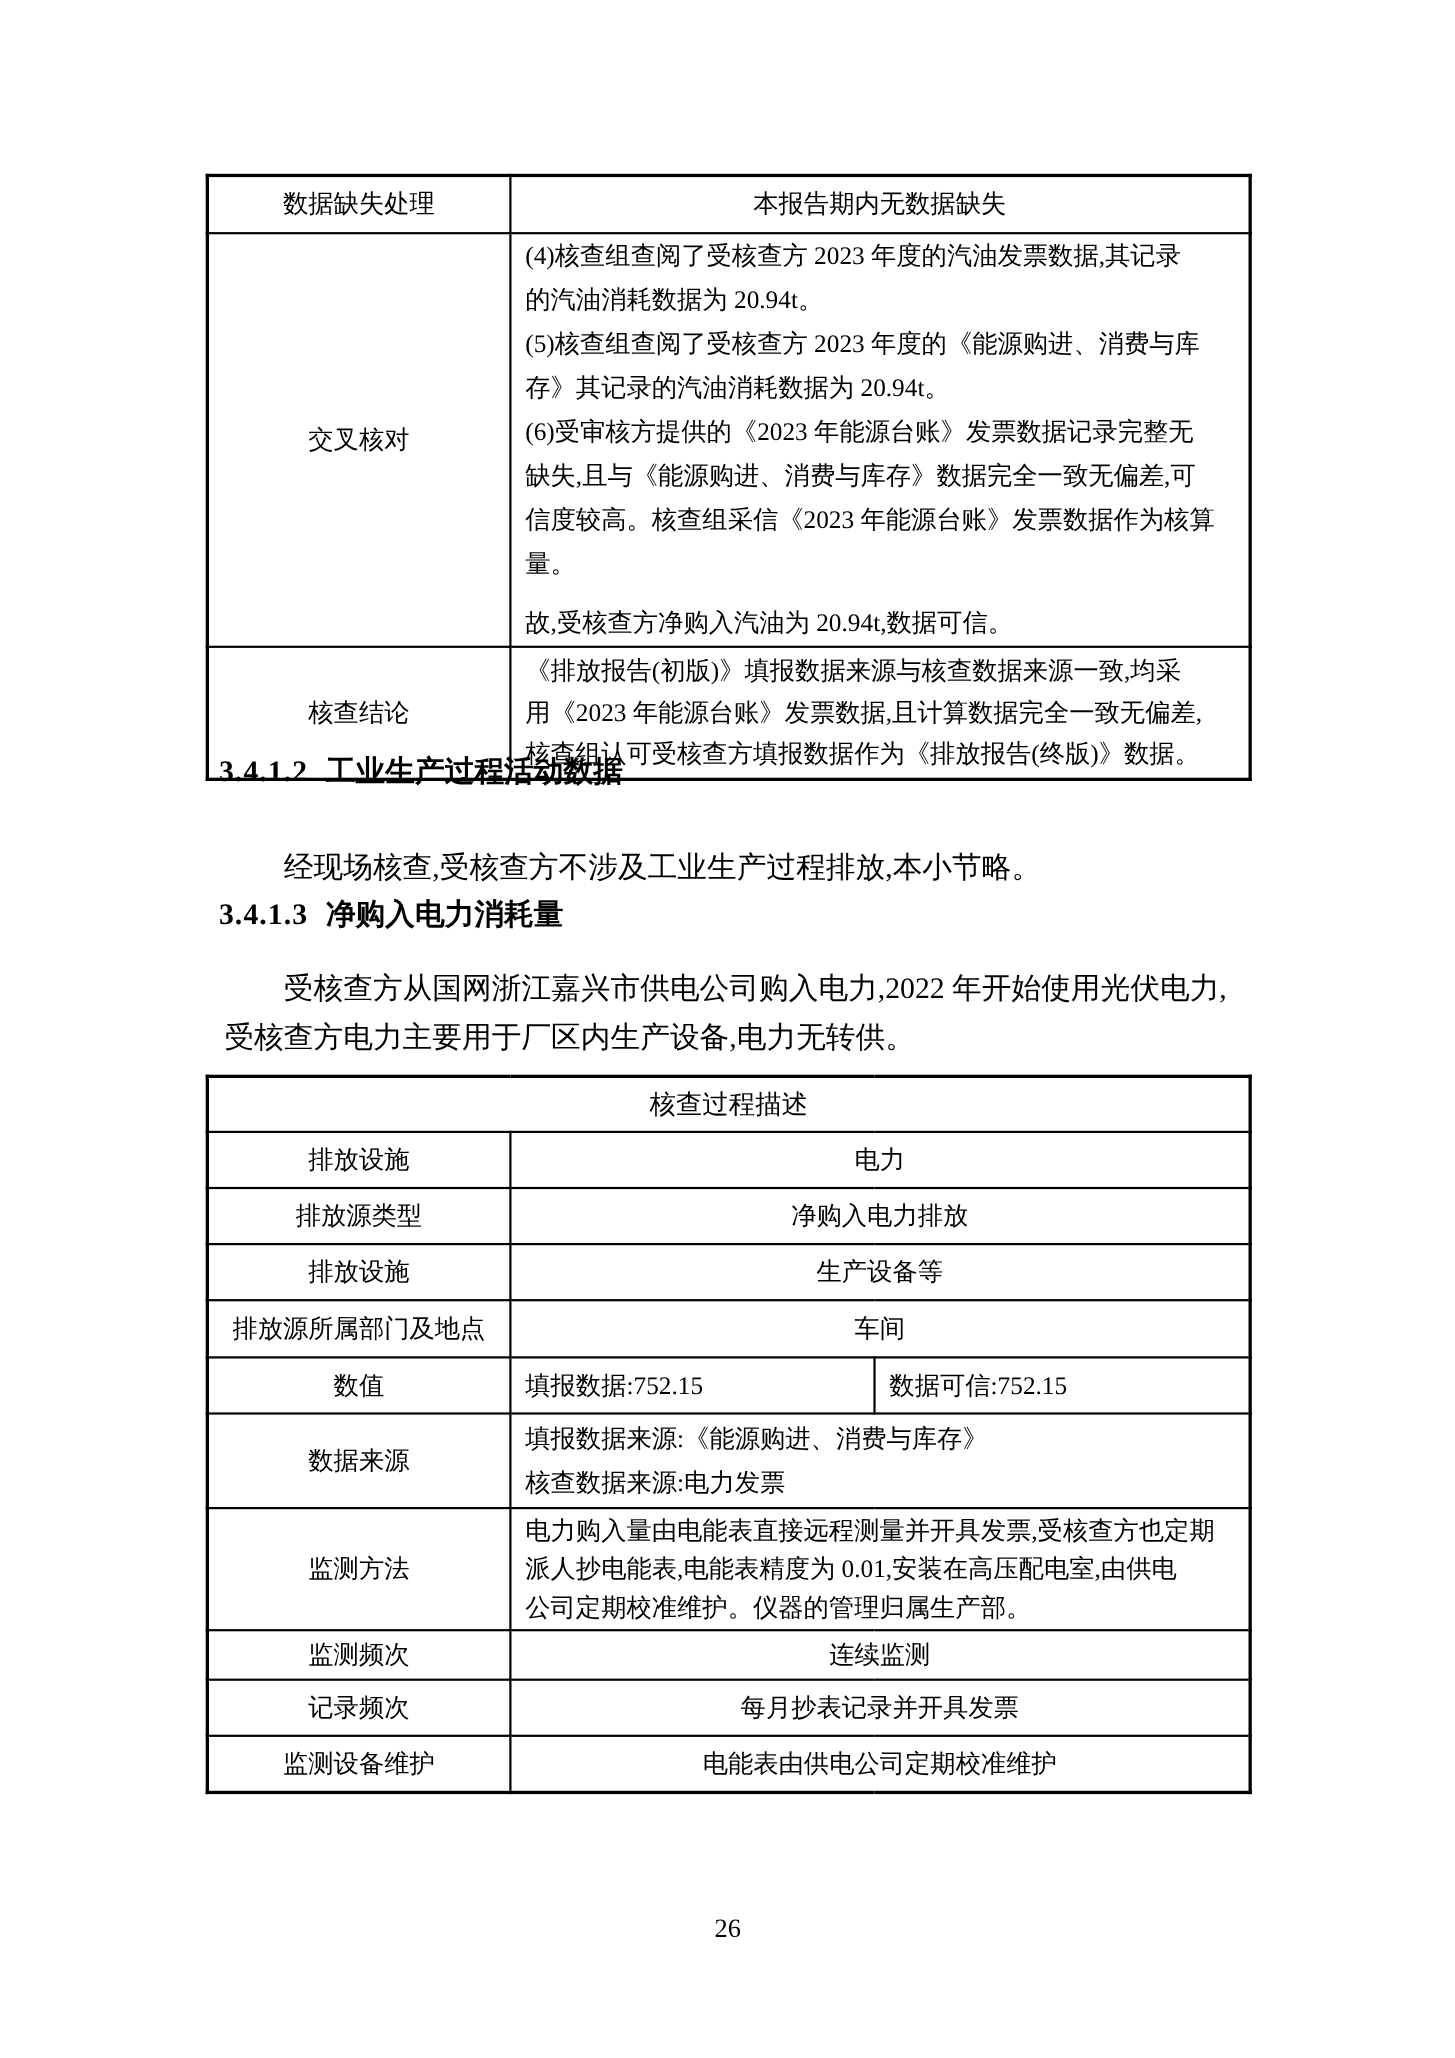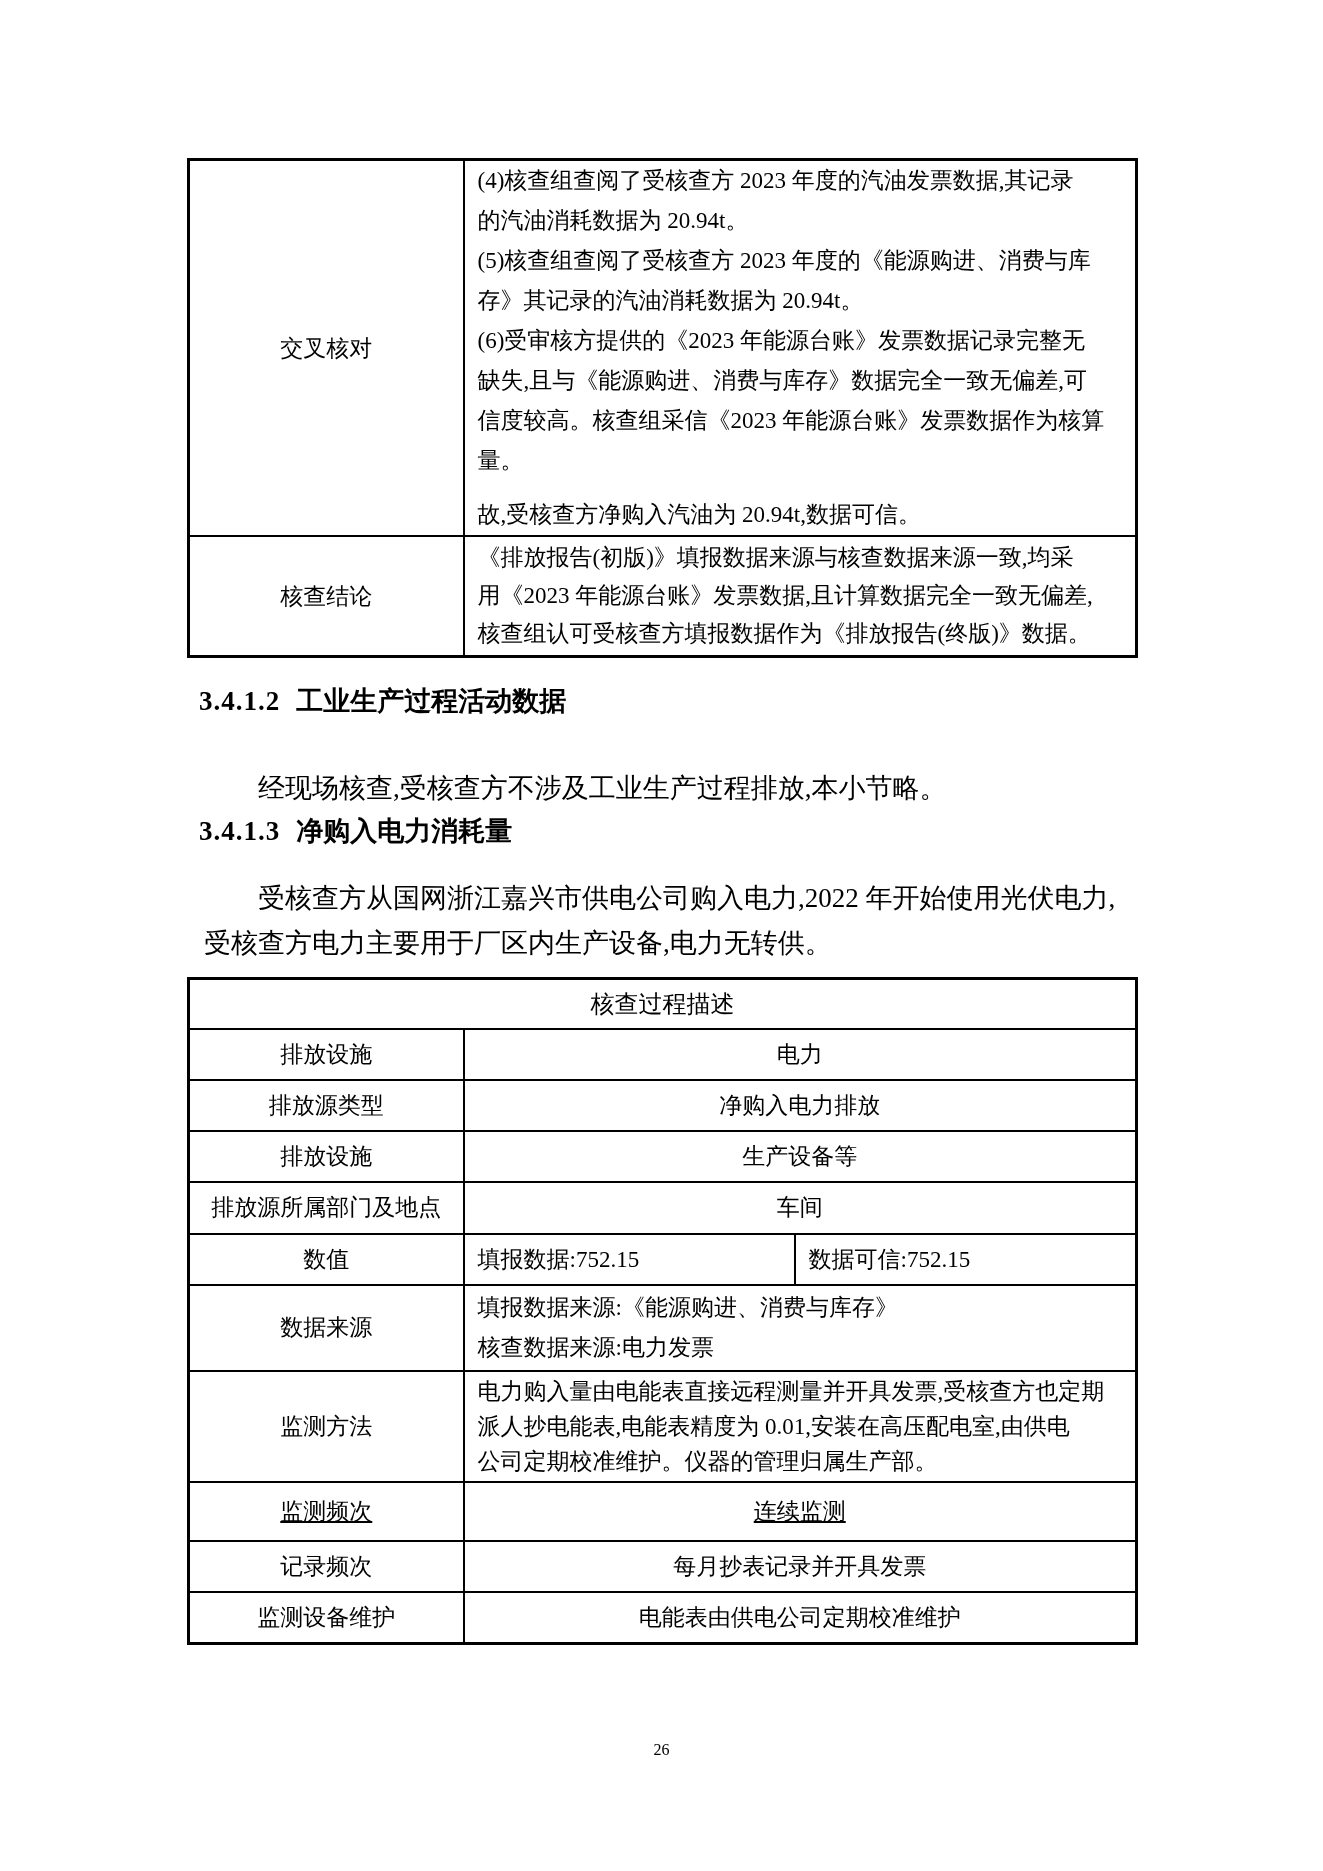--- a/index.html
+++ b/index.html
@@ -72,34 +72,38 @@
   }
   #para-1 { top: 746px; margin-top: 20px; }
   #para-2 { top: 876px; }
 
   .page-number {
     position: absolute;
     top: 1741px;
     left: 0;
     width: 100%;
     text-align: center;
-    font-size: 16px;
+    font-size: 24px;
   }
 </style>
 </head>
 <body>
 
 <div class="page">
 
   <table id="table1" class="doc-table">
     <colgroup>
       <col style="width:275px">
       <col style="width:673px">
     </colgroup>
     <tbody>
+        <tr style="height:52px;">
+      <td class="label-cell">数据缺失处理</td>
+      <td class="center-cell">本报告期内无数据缺失</td>
+    </tr>
     <tr style="height:340px;">
       <td class="label-cell">交叉核对</td>
       <td class="left-cell cross-cell">
         <div class="cross-p1">(4)核查组查阅了受核查方 2023 年度的汽油发票数据,其记录
 的汽油消耗数据为 20.94t。
 (5)核查组查阅了受核查方 2023 年度的《能源购进、消费与库
 存》其记录的汽油消耗数据为 20.94t。
 (6)受审核方提供的《2023 年能源台账》发票数据记录完整无
 缺失,且与《能源购进、消费与库存》数据完全一致无偏差,可
 信度较高。核查组采信《2023 年能源台账》发票数据作为核算量。</div>
@@ -161,21 +165,21 @@
       <td class="label-cell">数据来源</td>
       <td class="left-cell source-cell pre" colspan="2">填报数据来源:《能源购进、消费与库存》
 核查数据来源:电力发票</td>
     </tr>
     <tr style="height:105px;">
       <td class="label-cell">监测方法</td>
       <td class="left-cell method-cell pre" colspan="2">电力购入量由电能表直接远程测量并开具发票,受核查方也定期
 派人抄电能表,电能表精度为 0.01,安装在高压配电室,由供电
 公司定期校准维护。仪器的管理归属生产部。</td>
     </tr>
-    <tr style="height:59px;text-decoration:underline;">
+    <tr style="height:45px;">
       <td class="label-cell">监测频次</td>
       <td class="center-cell" colspan="2">连续监测</td>
     </tr>
     <tr style="height:51px;">
       <td class="label-cell">记录频次</td>
       <td class="center-cell" colspan="2">每月抄表记录并开具发票</td>
     </tr>
     <tr style="height:52px;">
       <td class="label-cell">监测设备维护</td>
       <td class="center-cell" colspan="2">电能表由供电公司定期校准维护</td>

